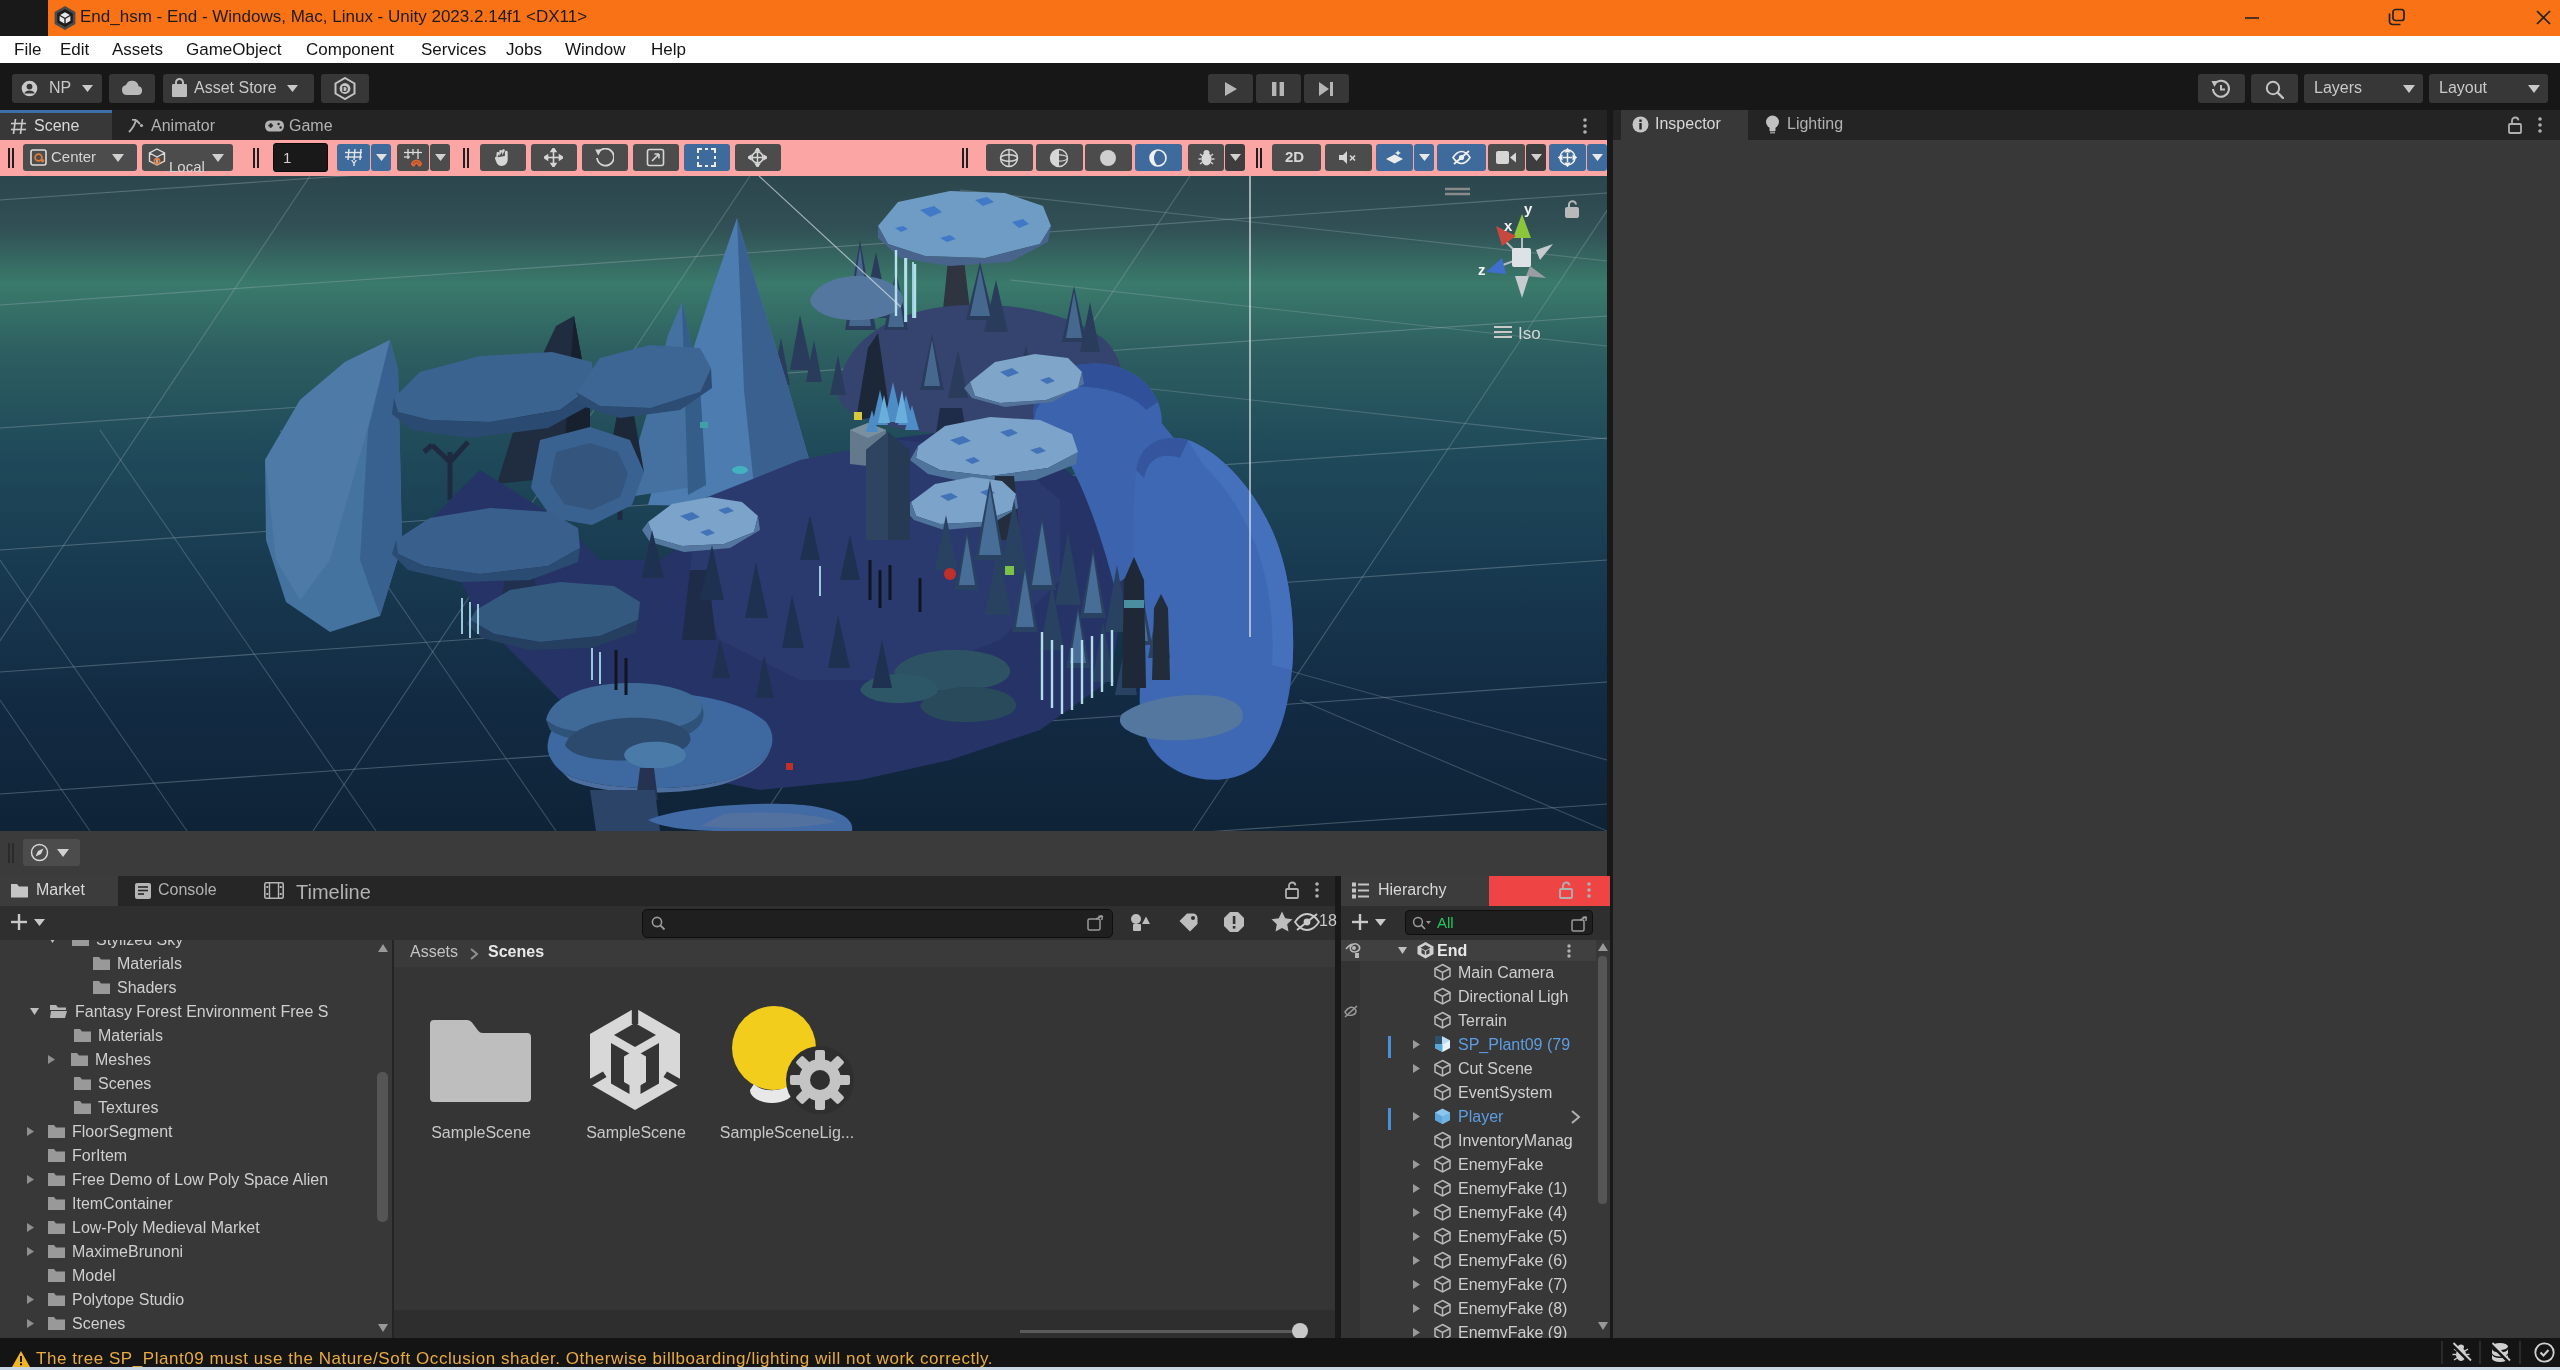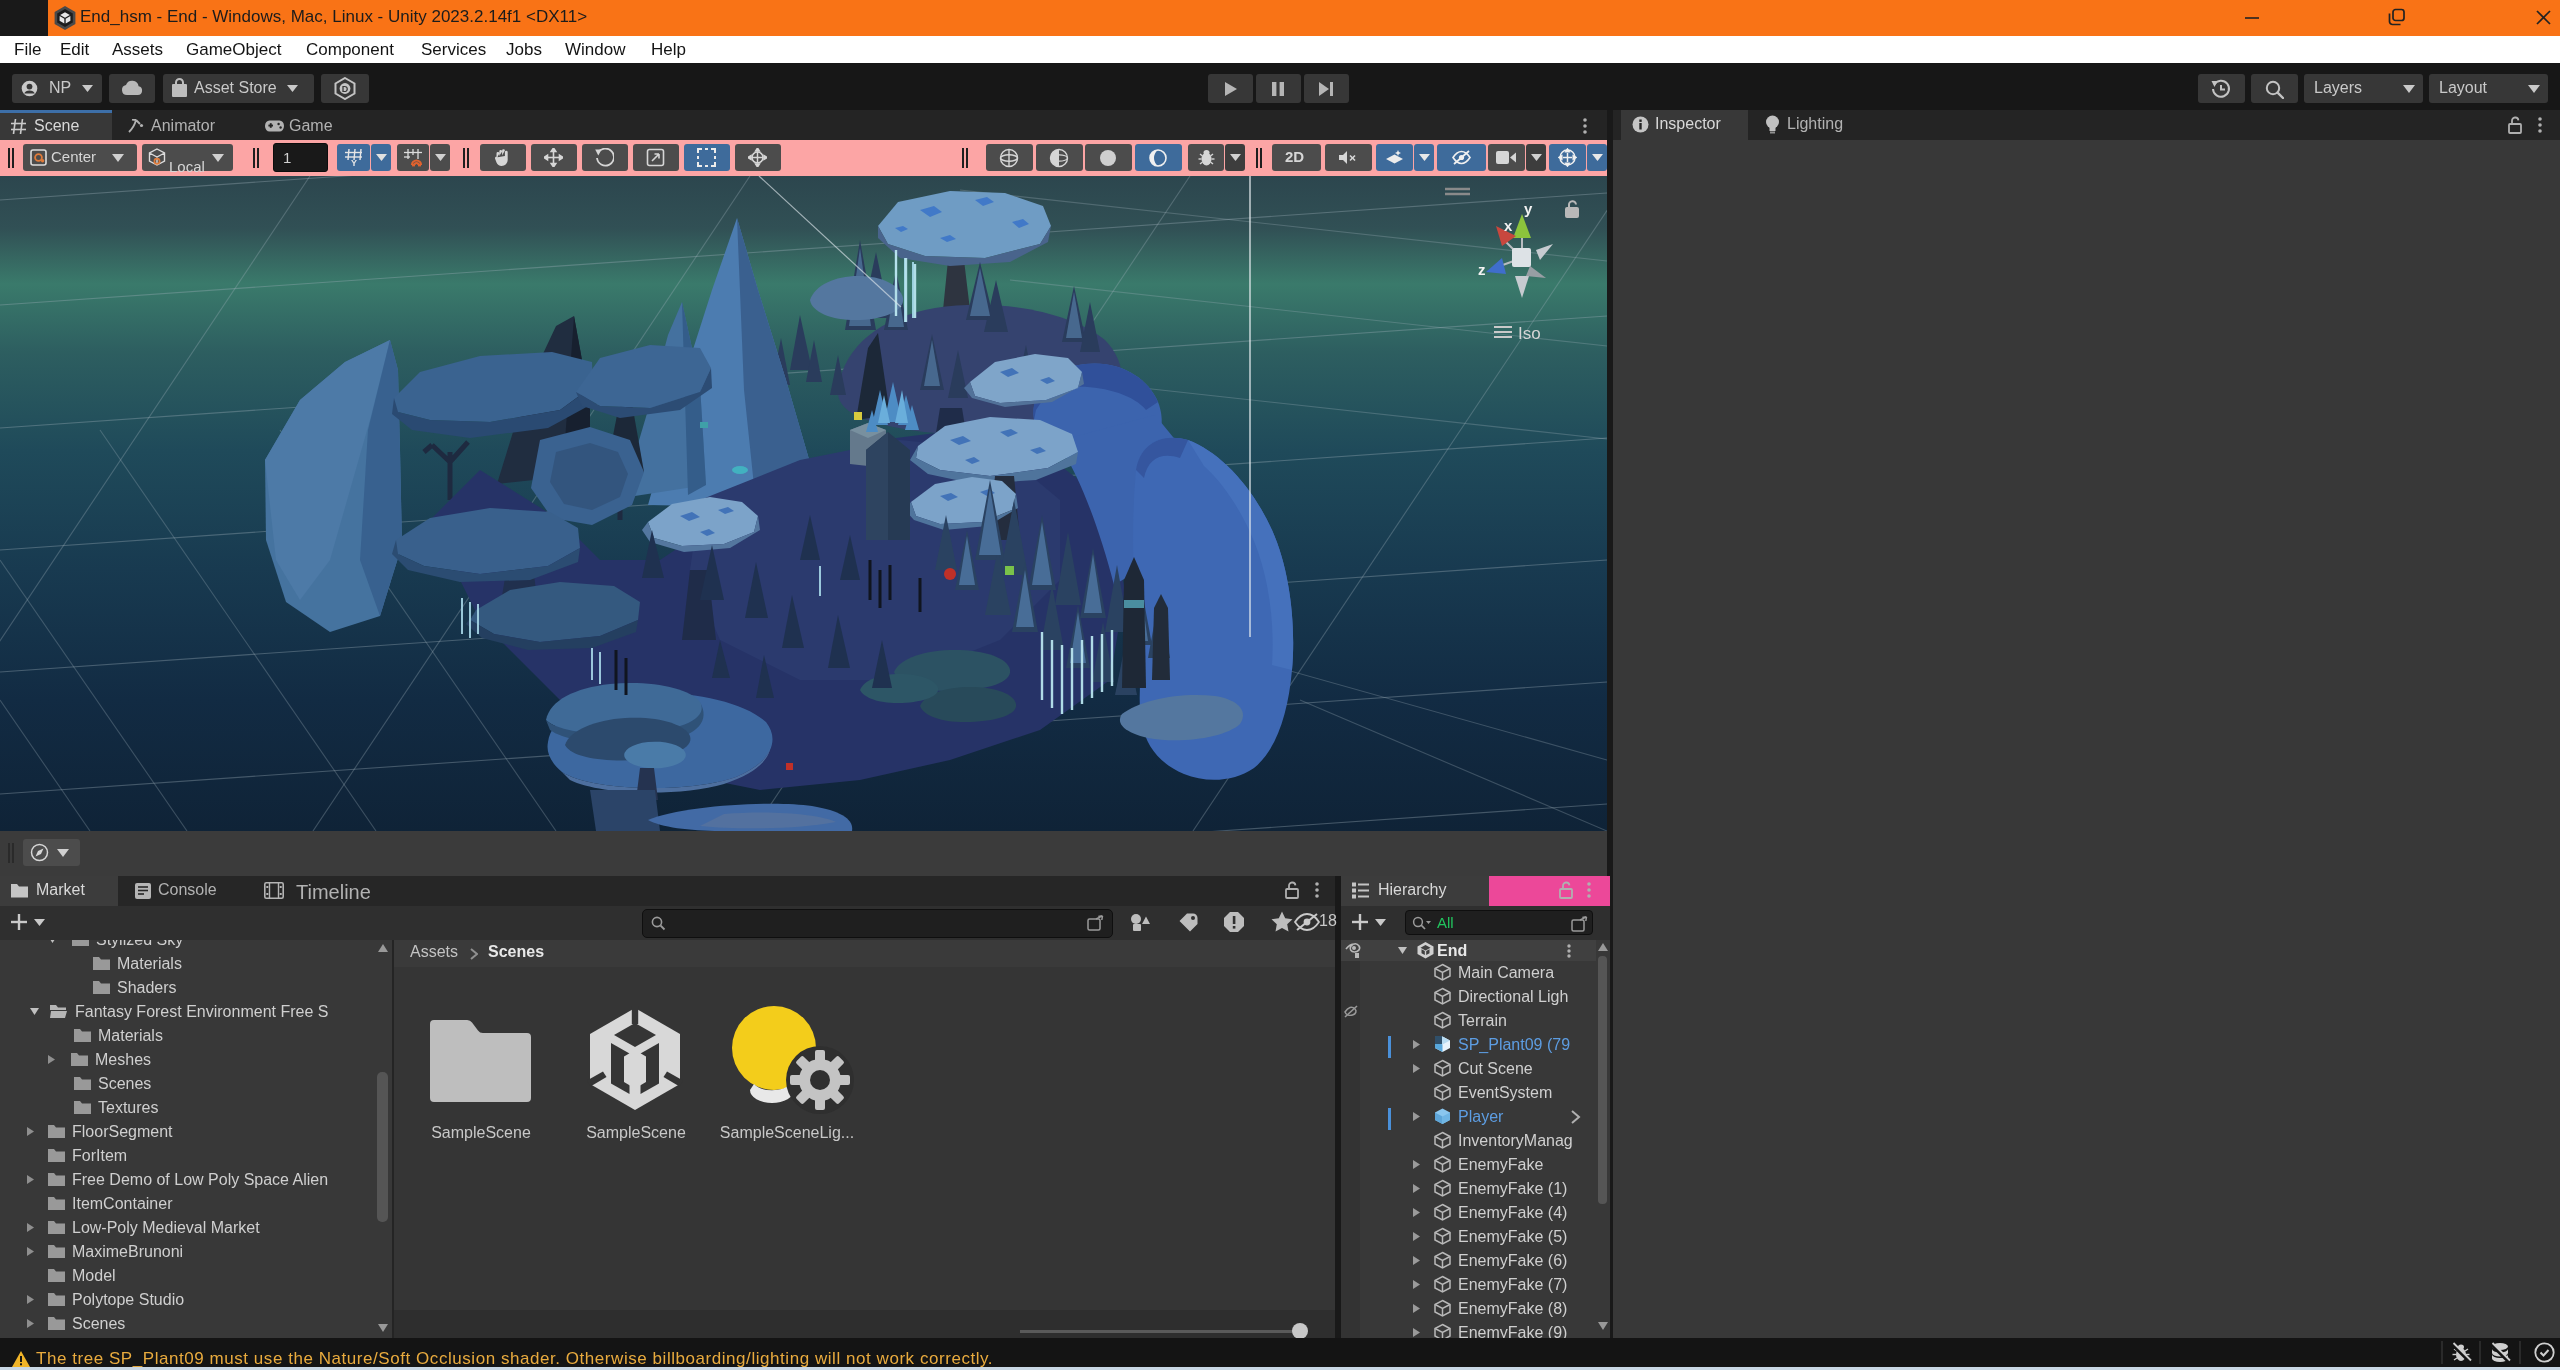--- a/index.html
+++ b/index.html
@@ -945,21 +945,21 @@
       <circle cx="92" cy="76" r="10" fill="#2f2f2f"></circle>
     </svg>
     <span class="abs" style="left:297px;top:184px;width:192px;text-align:center;color:#c8c8c8;font-size:16px;">SampleSceneLig...</span>
 
     <div class="abs" style="left:0;top:370px;width:941px;height:28px;background:#2e2e2e;"></div>
     <div class="abs" style="left:626px;top:390px;width:280px;height:3px;background:#5a5a5a;"></div>
     <div class="abs" style="left:898px;top:383px;width:16px;height:16px;background:#c8c8c8;border-radius:8px;"></div>
   </div>
 </div>
 <div class="abs" id="hierpanel" style="left:1341px;top:876px;width:269px;height:462px;background:#383838;">
-  <div class="abs" style="left:0;top:0;width:269px;height:30px;background:#ec4899;">
+  <div class="abs" style="left:0;top:0;width:269px;height:30px;background:#ef4444;">
     <div class="abs" style="left:0;top:0;width:148px;height:30px;background:#3c3c3c;">
       <svg class="abs" style="left:11px;top:6px;" width="19" height="17" viewBox="0 0 19 17">
             <g stroke="#c5c5c5" stroke-width="2">
               <line x1="6" y1="2.5" x2="17" y2="2.5"></line>
               <line x1="6" y1="8.5" x2="17" y2="8.5"></line>
               <line x1="6" y1="14.5" x2="17" y2="14.5"></line>
             </g>
             <g fill="#c5c5c5">
               <rect x="0" y="0.5" width="4" height="4"></rect>
               <rect x="0" y="6.5" width="4" height="4"></rect>

